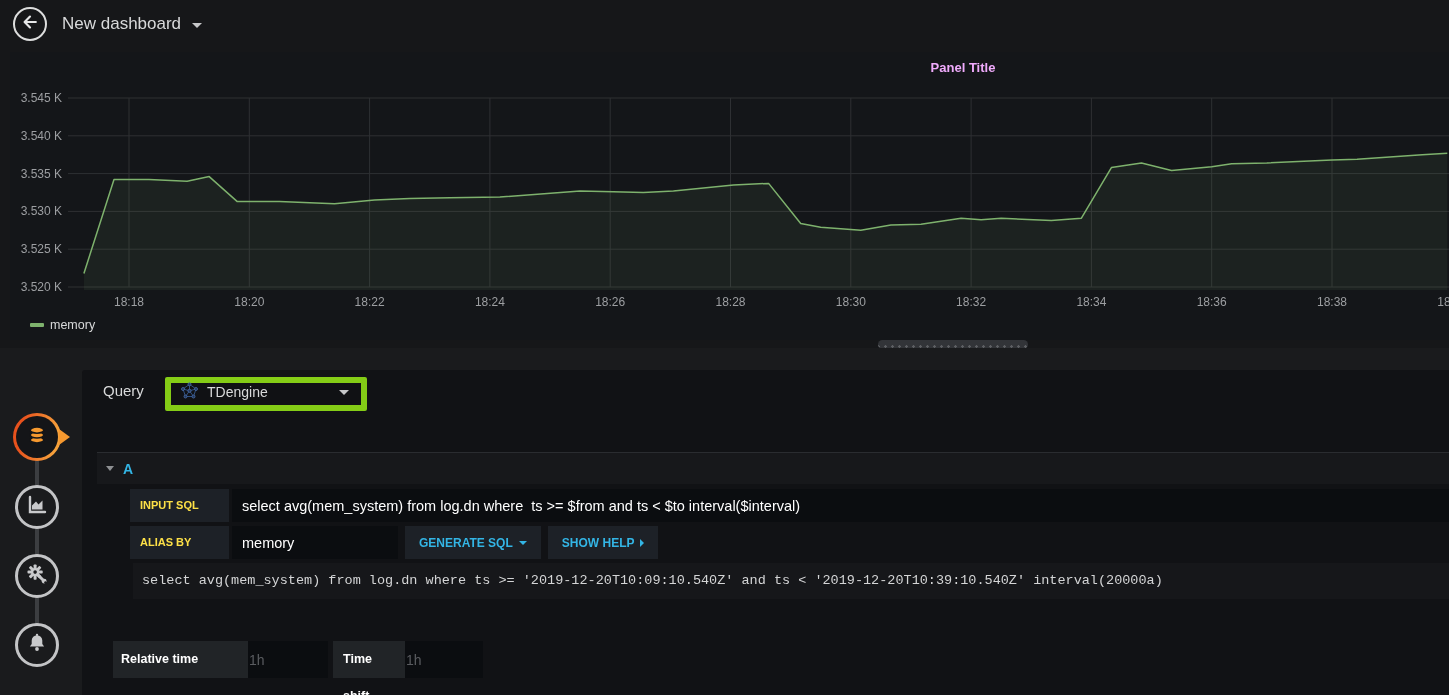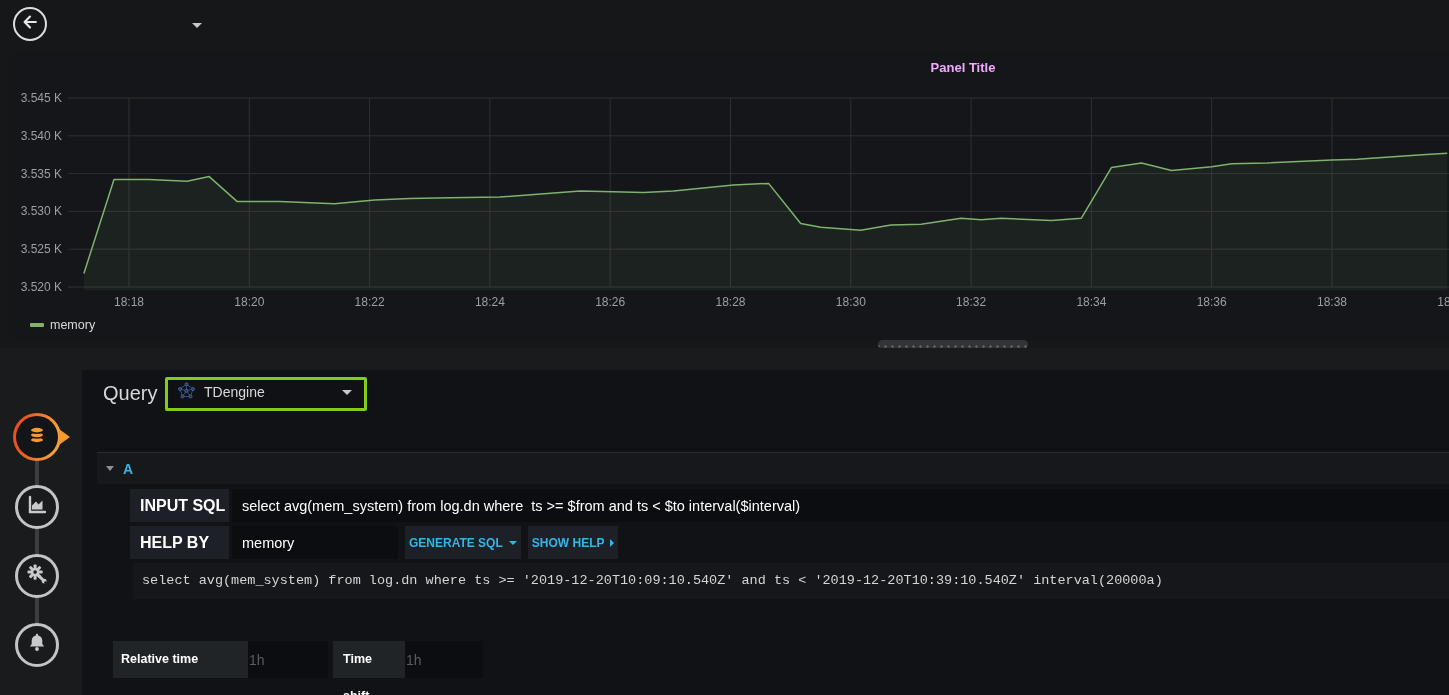--- a/index.html
+++ b/index.html
@@ -44,44 +44,44 @@
     background:#141518; display:flex; align-items:center; justify-content:center; }
   #tab-queries-tail { position:absolute; left:59px; top:429px; width:0; height:0;
     border-top:8px solid transparent; border-bottom:8px solid transparent; border-left:11px solid #f6992f; }
   #tab-viz   { left:15px; top:485px; }
   #tab-gear  { left:15px; top:554px; }
   #tab-alert { left:15px; top:623px; }
 
   
   #pane { position:absolute; left:82px; top:370px; width:1367px; height:325px;
     background:#111215; border-top-left-radius:3px; }
-  #query-label { position:absolute; left:21px; top:12px; font-size:20px; font-weight:500; color:#d8d9da; }
-  #ds-picker { position:absolute; left:83px; top:7px; width:202px; height:34px; border:3px solid #84cc16;
+  #query-label { position:absolute; left:21px; top:12px; font-size:15px; font-weight:500; color:#d8d9da; }
+  #ds-picker { position:absolute; left:83px; top:7px; width:202px; height:34px; border:6px solid #84cc16;
     border-radius:2px; background:#101114; display:flex; align-items:center; padding:0 12px 4px 10px; cursor:pointer; }
   #ds-name { margin-left:9px; font-size:14px; font-weight:500; color:#d8d9da; }
   #ds-caret { margin-left:auto; }
 
   #rows-border { position:absolute; left:15px; top:82px; right:0; border-top:1px solid #2a2c30; }
   #row-a { position:absolute; left:15px; top:83px; right:0; height:31px; background:#17181b;
     display:flex; align-items:center; padding-left:9px; cursor:pointer; }
   #row-a .caret-sm { width:0; height:0; border-left:4.5px solid transparent; border-right:4.5px solid transparent;
     border-top:5px solid #8e9093; }
   #ref-id { margin-left:9px; font-size:14px; font-weight:700; color:#33b5e5; }
 
   .qrow { position:absolute; left:48px; right:0; height:33px; display:flex; }
   #row-sql { top:119px; }
   #row-alias { top:156px; }
-  .qlabel { width:99px; height:33px; background:#1d2127; color:#ffffff; font-size:16px; font-weight:700;
+  .qlabel { width:99px; height:33px; background:#1d2127; color:#fde047; font-size:11px; font-weight:700;
     line-height:33px; padding-left:10px; flex:none; }
   .qinput { height:33px; background:#0b0d10; border:none; outline:none; color:#ffffff;
     font-family:"Liberation Sans", sans-serif; font-size:14.5px; padding:0 10px; margin-left:3px; }
   #input-sql { flex:1; }
   #input-alias { width:166px; flex:none; }
   .qbtn { height:33px; margin-left:7px; background:#1d2127; color:#33b5e5; font-size:12px; font-weight:700;
-    display:flex; align-items:center; gap:6px; padding:0 4px; cursor:pointer; flex:none; }
+    display:flex; align-items:center; gap:6px; padding:0 14px; cursor:pointer; flex:none; }
   .qbtn .caret-b-down { width:0; height:0; border-left:4px solid transparent; border-right:4px solid transparent;
     border-top:4.5px solid #33b5e5; }
   .qbtn .caret-b-right { width:0; height:0; border-top:4px solid transparent; border-bottom:4px solid transparent;
     border-left:4.5px solid #33b5e5; }
 
   #gen-sql { position:absolute; left:51px; top:193px; right:0; height:36px; background:#16171a;
     font-family:"Liberation Mono","DejaVu Sans Mono",monospace; font-size:13.5px; color:#d4d5d6;
     line-height:36px; padding-left:9px; white-space:nowrap; overflow:hidden; }
 
   #time-row { position:absolute; left:31px; top:271px; height:37px; display:flex; }
@@ -100,20 +100,21 @@
 <body>
 
 <div id="topbar">
   <div id="back-btn">
     <span>
       <svg width="20" height="20" viewBox="0 0 24 24" fill="none" stroke="#e6e7e8" stroke-width="2.6" stroke-linecap="round" stroke-linejoin="round">
         <path d="M19 12 H6.5 M12 5.5 L5.5 12 L12 18.5"></path>
       </svg>
     </span>
   </div>
+  <div id="dash-title">New dashboard</div>
   <span id="title-caret" class="caret-down"></span>
 </div>
 
 <div id="panel">
   <div id="panel-title">Panel Title</div>
   <svg id="chart-svg" width="1439" height="288" xmlns="http://www.w3.org/2000/svg">
       <line x1="58" y1="46" x2="1439" y2="46" stroke="#2e3033" stroke-width="1"></line>
       <text x="52" y="50" text-anchor="end" font-size="12" fill="#9d9fa2">3.545 K</text>
       <line x1="58" y1="83.80000000000001" x2="1439" y2="83.80000000000001" stroke="#2e3033" stroke-width="1"></line>
       <text x="52" y="87.80000000000001" text-anchor="end" font-size="12" fill="#9d9fa2">3.540 K</text>
@@ -248,21 +249,21 @@
     <span class="caret-sm"></span>
     <span id="ref-id">A</span>
   </div>
 
   <div id="row-sql" class="qrow">
     <div class="qlabel">INPUT SQL</div>
     <input id="input-sql" class="qinput" type="text" value="select avg(mem_system) from log.dn where  ts &gt;= $from and ts &lt; $to interval($interval)" style="">
   </div>
 
   <div id="row-alias" class="qrow">
-    <div class="qlabel">HELP BY</div>
+    <div class="qlabel">ALIAS BY</div>
     <input id="input-alias" class="qinput" type="text" value="memory" style="">
     <div class="qbtn">
       <span>GENERATE SQL</span>
       <span class="caret-b-down"></span>
     </div>
     <div class="qbtn">
       <span>SHOW HELP</span>
       <span class="caret-b-right"></span>
     </div>
   </div>

